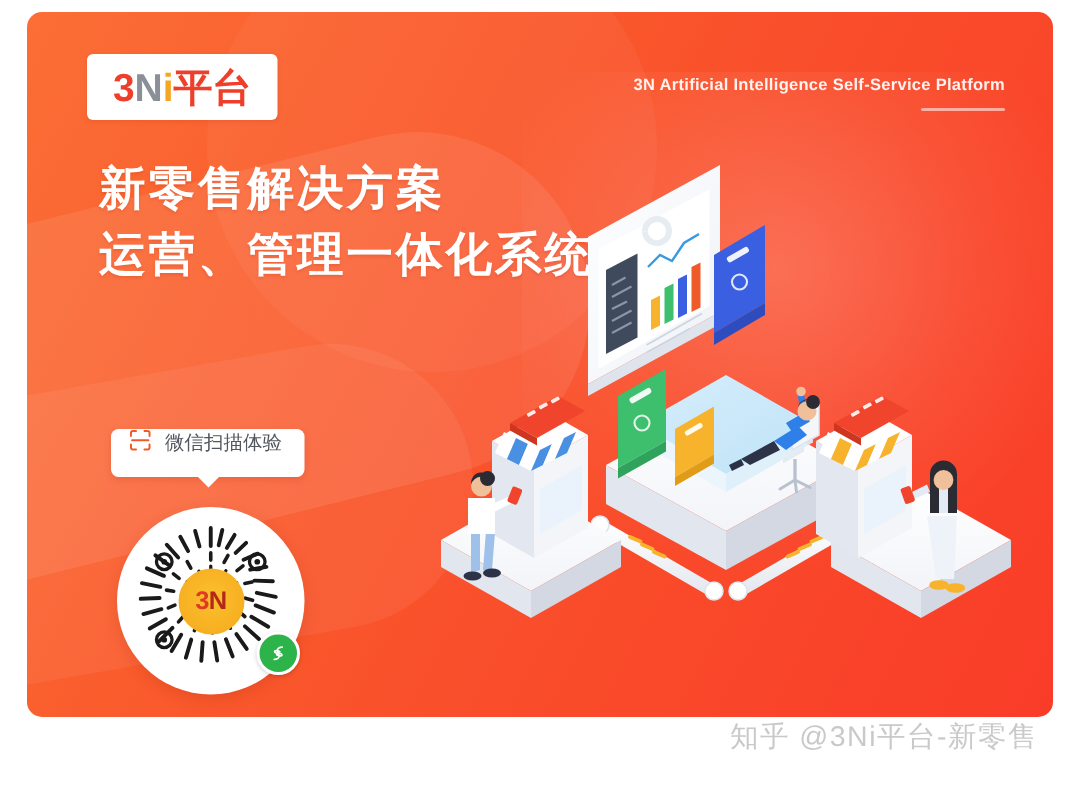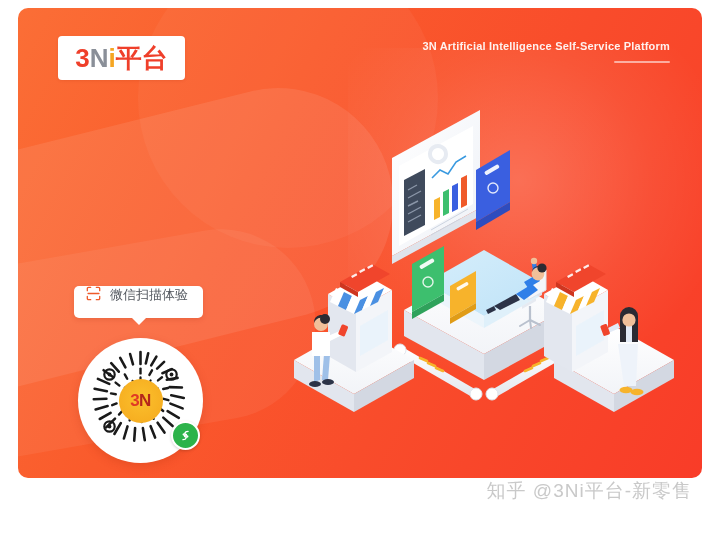--- a/index.html
+++ b/index.html
@@ -96,21 +96,21 @@
   }
   .logo-3 { color: #ef3f2a; }
   .logo-n { color: #8a8f98; }
   .logo-i { color: #f5a623; }
   .logo-cn { color: #ef3f2a; }
 
   
   .tagline {
     position: absolute;
     right: 32px;
-    top: 32px;
+    top: 43px;
     text-align: right;
   }
   .tagline-text {
     color: rgba(255, 255, 255, 0.92);
     font-size: 11px;
     font-weight: bold;
     letter-spacing: 0.2px;
     white-space: nowrap;
   }
   .tagline-rule {
@@ -263,20 +263,24 @@
 
     <div class="logo-box">
       <span class="logo-text"><span class="logo-3">3</span><span class="logo-n">N</span><span class="logo-i">i</span><span class="logo-cn">平台</span></span>
     </div>
 
     <div class="tagline">
       <div class="tagline-text">3N Artificial Intelligence Self-Service Platform</div>
       <div class="tagline-rule"></div>
     </div>
 
+    <div class="headline">
+      <div class="headline-line">新零售解决方案</div>
+      <div class="headline-line">运营、管理一体化系统</div>
+    </div>
 
     <div class="scan-bubble">
       <span>
         <svg class="scan-icon" viewBox="0 0 16 16" aria-hidden="true">
           <g fill="none" stroke="#ef5a2a" stroke-width="1.4" stroke-linecap="round">
             <path d="M1.4 5V2.6a1.2 1.2 0 0 1 1.2-1.2H5"></path>
             <path d="M11 1.4h2.4a1.2 1.2 0 0 1 1.2 1.2V5"></path>
             <path d="M14.6 11v2.4a1.2 1.2 0 0 1-1.2 1.2H11"></path>
             <path d="M5 14.6H2.6a1.2 1.2 0 0 1-1.2-1.2V11"></path>
             <path d="M2.2 8h11.6"></path>

